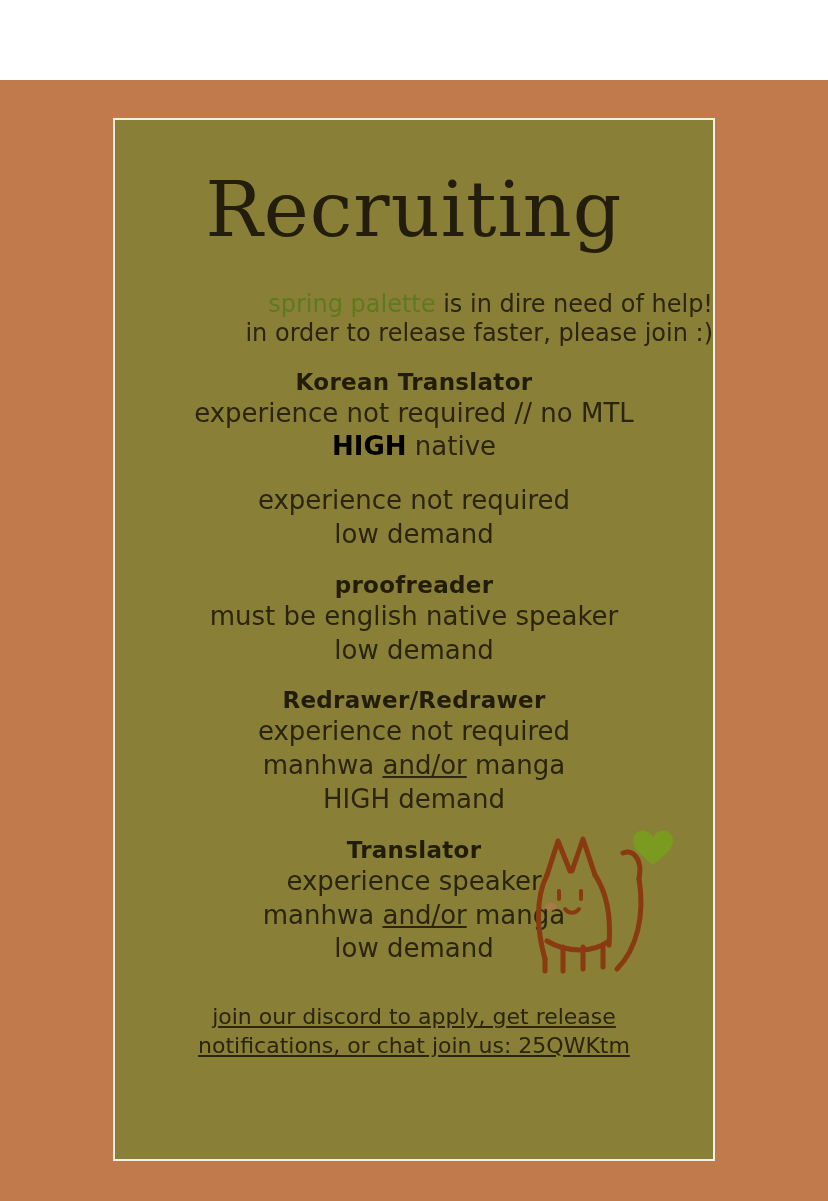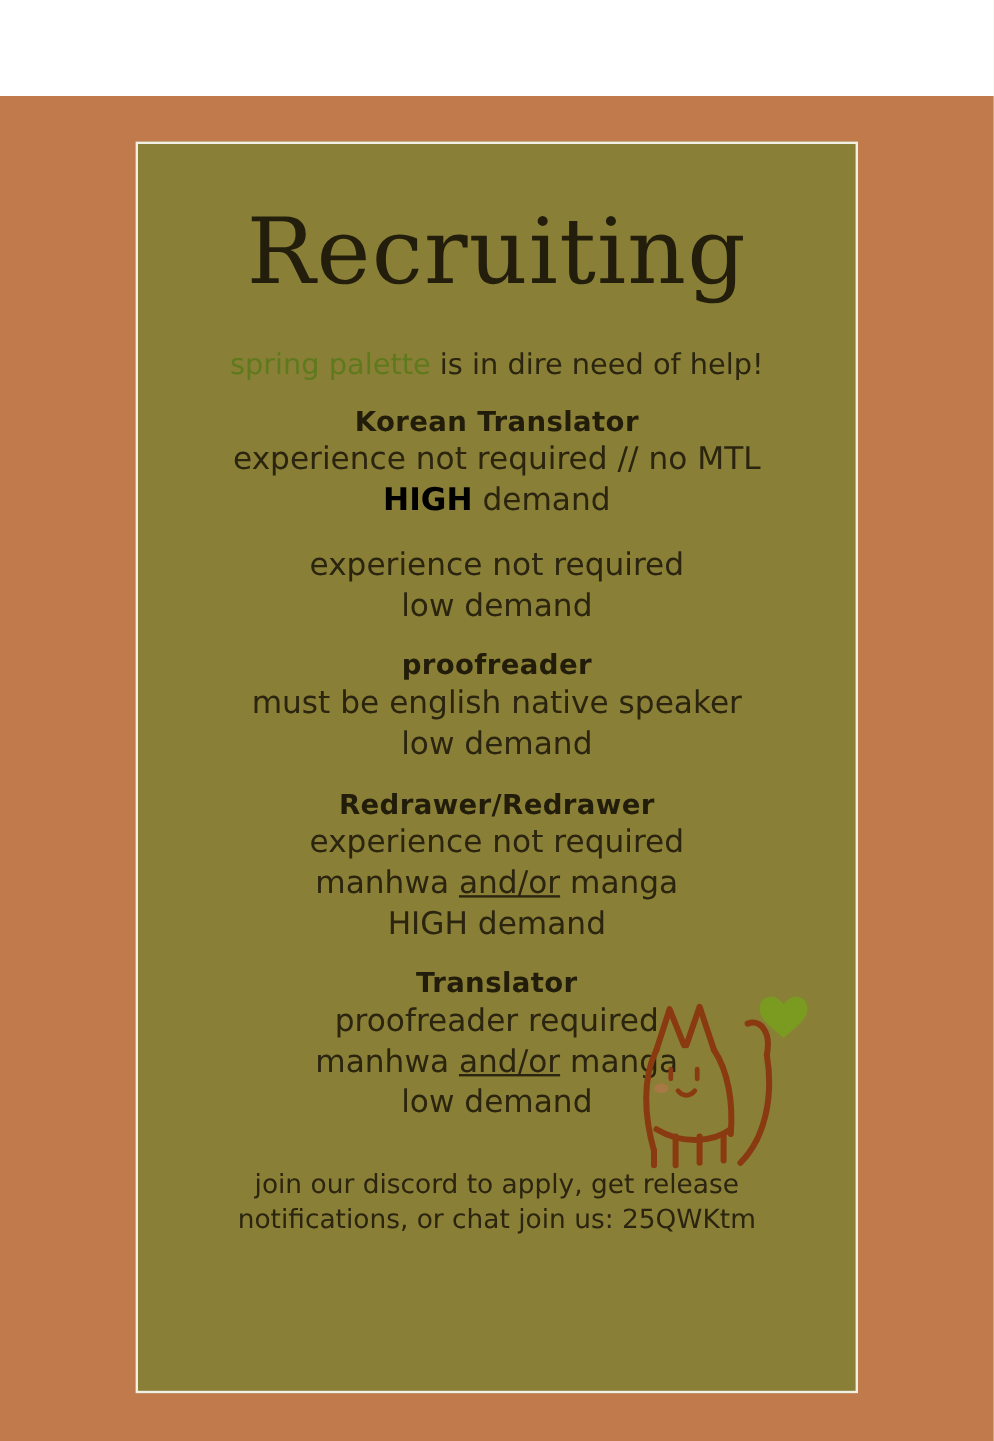--- a/index.html
+++ b/index.html
@@ -59,20 +59,21 @@
     letter-spacing: 1px;
     color: #231d0c;
     margin: 0;
     padding-top: 52px;
   }
   .intro {
     margin-top: 42px;
     font-size: 24px;
     line-height: 1.22;
     color: #2b2510;
+    text-align: right;
   }
   .brand {
     color: #5f7a1d;
   }
   .section {
     margin-top: 30px;
   }
   .section-head {
     font-size: 23px;
     font-weight: bold;
@@ -91,20 +92,21 @@
   }
   .und {
     text-decoration: underline;
   }
   .footer {
     margin-top: 36px;
     font-size: 22px;
     line-height: 1.32;
     color: #2b2510;
     padding: 0 18px;
+    text-decoration: underline;
   }
   .cat {
     position: absolute;
     right: 18px;
     bottom: 170px;
     width: 170px;
     height: 170px;
     pointer-events: none;
   }
   .sec-wrap { padding: 0 28px; margin-top: 20px; }
@@ -118,27 +120,28 @@
 
   <div class="card">
     <div class="content">
 
       <div class="title">Recruiting</div>
 
       <div class="intro">
         <div>
           <span class="brand">spring palette</span><span> is in dire need of help!</span>
         </div>
+        <div>in order to release faster, please join :)</div>
       </div>
 
       <div class="section sec-wrap">
         <div class="section-head">Korean Translator</div>
         <div class="section-line">experience not required // no MTL</div>
         <div class="section-line">
-          <span class="hi">HIGH</span><span> demand</span>
+          <span class="hi">HIGH</span><span> native</span>
         </div>
       </div>
 
       <div class="section sec-wrap">
         <div class="section-line">experience not required</div>
         <div class="section-line">low demand</div>
       </div>
 
       <div class="section sec-wrap">
         <div class="section-head">proofreader</div>
@@ -150,21 +153,21 @@
         <div class="section-head">Redrawer/Redrawer</div>
         <div class="section-line">experience not required</div>
         <div class="section-line">
           <span>manhwa </span><span class="und">and/or</span><span> manga</span>
         </div>
         <div class="section-line">HIGH demand</div>
       </div>
 
       <div class="section sec-wrap">
         <div class="section-head">Translator</div>
-        <div class="section-line">proofreader required</div>
+        <div class="section-line">experience speaker</div>
         <div class="section-line">
           <span>manhwa </span><span class="und">and/or</span><span> manga</span>
         </div>
         <div class="section-line">low demand</div>
       </div>
 
       <div class="footer">
         <div>join our discord to apply, get release</div>
         <div>notifications, or chat join us: 25QWKtm</div>
       </div>

